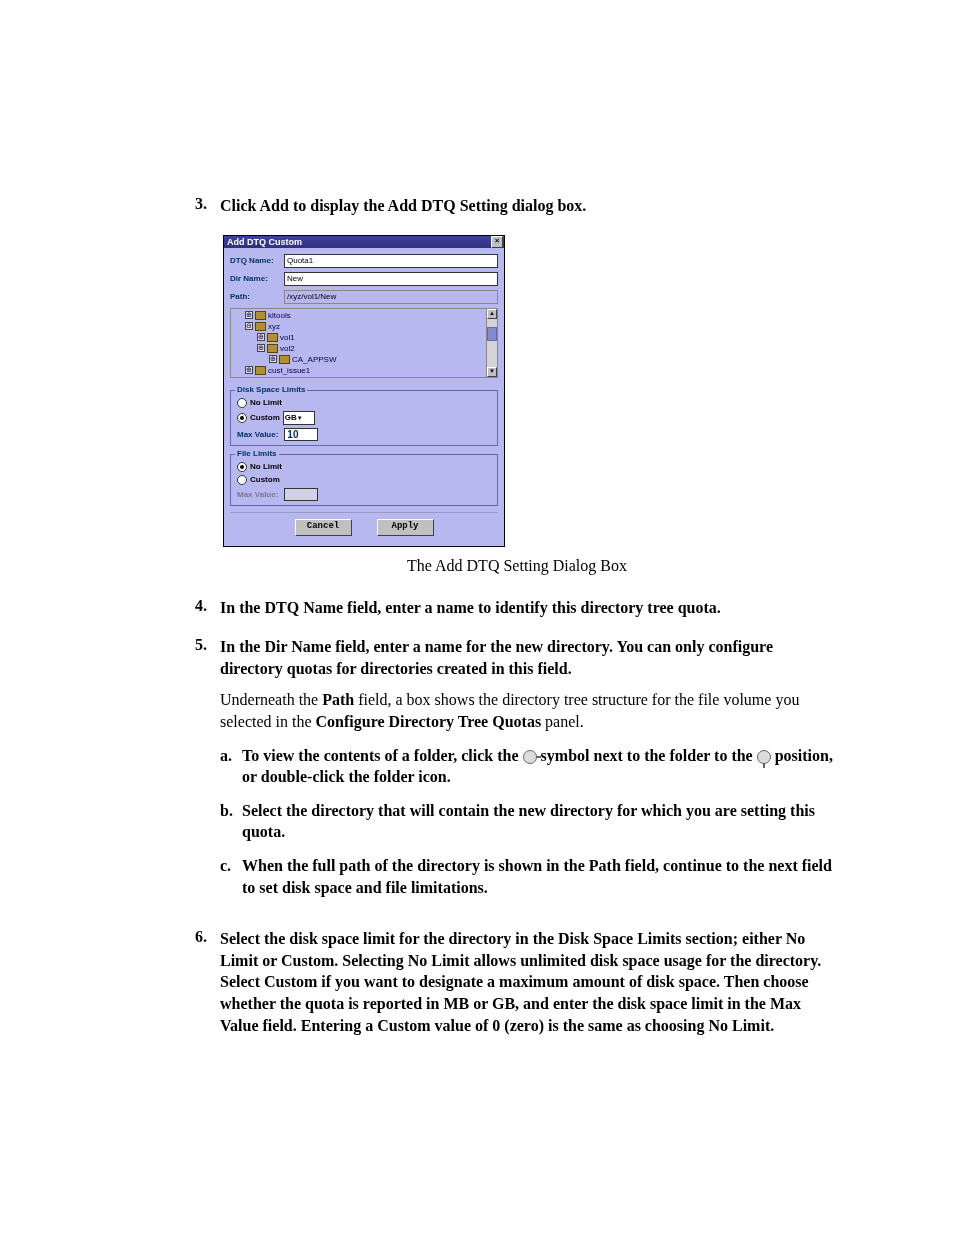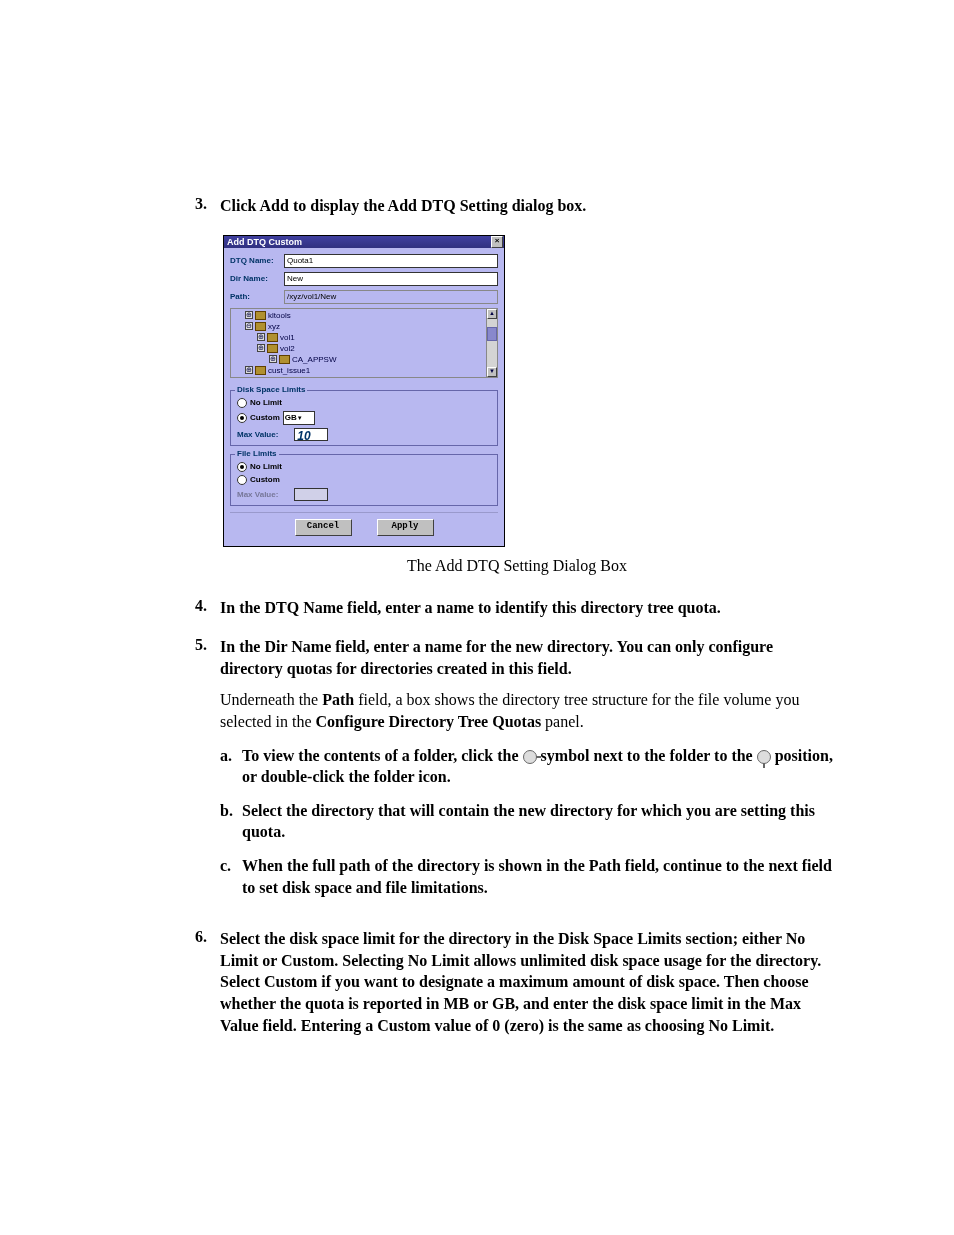--- a/index.html
+++ b/index.html
@@ -93,22 +93,22 @@
   .limits { display:flex; gap:8px; margin-top:12px;flex-direction:column; }
   .fieldset {
     flex:1; border:1px solid #6666aa; padding:4px 4px 4px 6px; position:relative;
   }
   .fieldset-legend { position:absolute; top:-6px; left:4px; background:#b8b8f0; color:#003366; font-weight:bold; font-size:8px; padding:0 2px; }
   .radio-row { display:flex; align-items:center; font-size:8px; font-weight:bold; margin:3px 0; gap:3px; }
   .radio { width:8px; height:8px; border:1px solid #333; border-radius:50%; background:#fff; display:inline-flex; align-items:center; justify-content:center; }
   .radio.checked::after { content:""; width:4px; height:4px; background:#000; border-radius:50%; }
   .unit-select { width:28px; height:12px; background:#fff; border:1px solid #333; font-size:8px; display:flex; align-items:center; justify-content:flex-start; padding:0 1px; }
   .unit-arrow { font-size:6px; }
-  .mv-row { color:#003366; font-size:8px; font-weight:bold; display:flex; align-items:center; gap:16px; margin-top:3px; }
-  .mv-input { width:28px; height:11px; background:#fff; border:1px solid #333; font-size:12px; padding:0 2px;font-style:italic; }
+  .mv-row { color:#003366; font-size:8px; font-weight:bold; display:flex; align-items:center; gap:6px; margin-top:3px; }
+  .mv-input { width:28px; height:11px; background:#fff; border:1px solid #333; font-size:10px; padding:0 2px; }
   .mv-row.disabled .mv-input { background:#d0d0e8; }
   .mv-row.disabled { color:#777799; }
   .btns { display:flex; justify-content:center; gap:25px; padding:6px 0 4px 0; border-top:1px solid #9999cc; margin-top:6px; }
   .dlg-btn { width:55px; height:15px; background:#c0c0c0; border:1px solid #fff; border-right-color:#404040; border-bottom-color:#404040; font-size:9px; font-weight:bold; text-align:center; line-height:13px;font-family:Liberation Mono, monospace; }
 
   .inline-icon {
     display:inline-block; width:12px; height:12px;
     border:1px solid #666; border-radius:50%; vertical-align:middle;
     position:relative; background:#ddd;
   }

